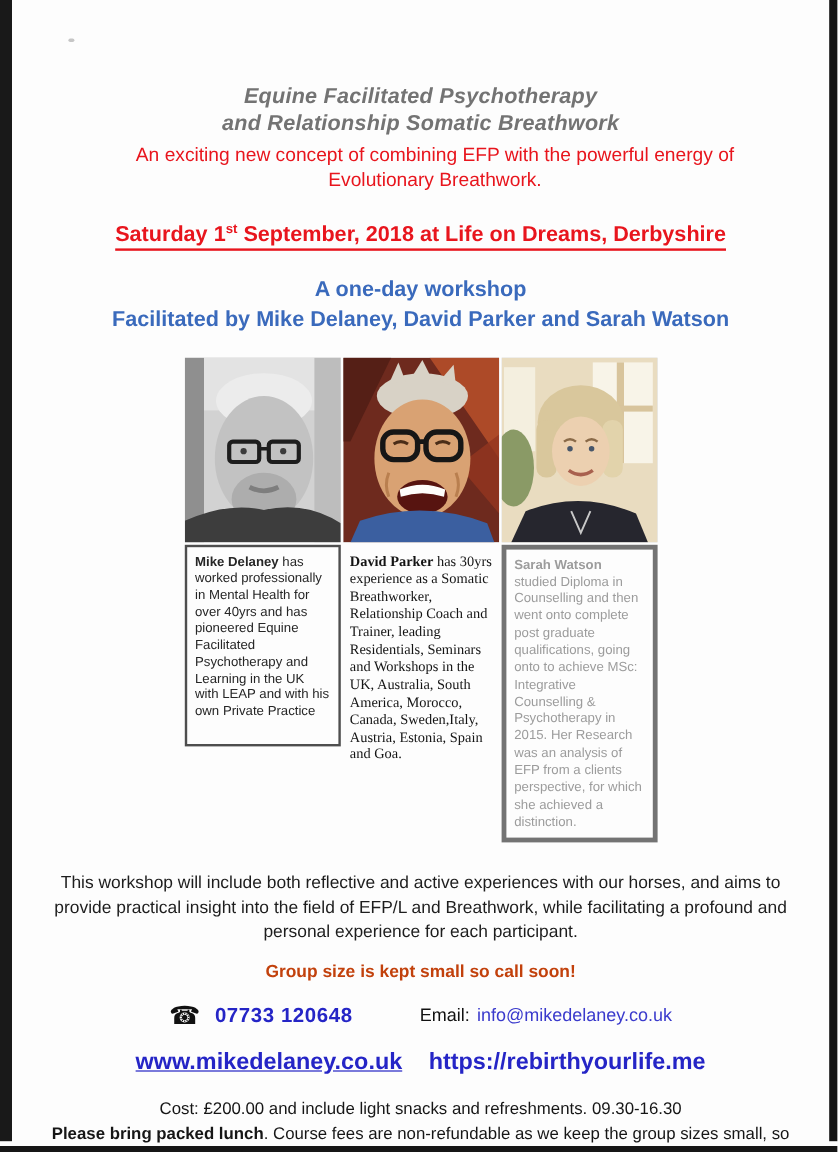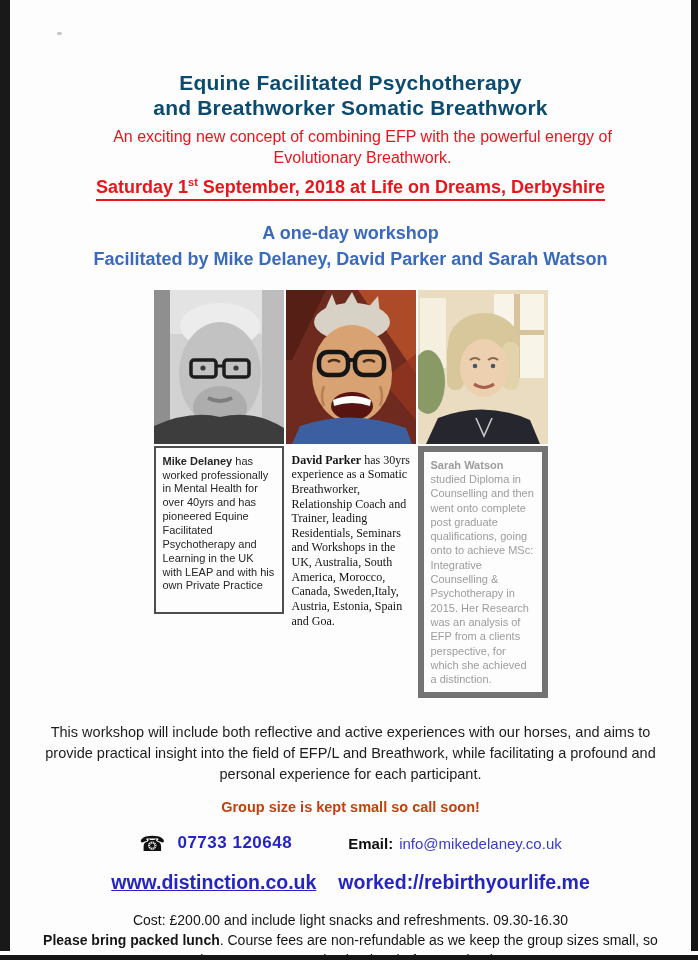--- a/index.html
+++ b/index.html
@@ -8,50 +8,50 @@
     font-family:"Liberation Sans", sans-serif;color:#1b1b1b;
   }
   
   .frame-left{position:absolute;left:0;top:0;width:10px;height:951px;background:#191919;}
   .frame-right{position:absolute;right:0;top:0;width:7px;height:951px;background:#141414;}
   .frame-bottom{position:absolute;left:0;bottom:0;width:698px;height:5px;background:#161616;}
   .smudge{position:absolute;left:57px;top:32px;width:5px;height:3px;background:#c6c6c6;border-radius:2px;}
 
   .content{position:absolute;left:10px;top:0;width:681px;text-align:center;}
 
-  .title{margin:70px auto 0;font-size:21px;font-weight:700;line-height:1.2;color:#0c4a6e;letter-spacing:.2px;}
+  .title{margin:70px auto 0;font-size:18px;font-weight:700;line-height:1.2;color:#737373;letter-spacing:.2px;font-style:italic;}
   .subtitle{margin:7px auto 0;font-size:16px;line-height:1.28;font-weight:400;padding-left:24px;}
 
-  .date-wrap{margin-top:8px;}
+  .date-wrap{margin-top:24px;}
   .date-line{display:inline-block;font-size:18px;font-weight:700;border-bottom:2px solid;padding-bottom:1px;}
   .date-line sup{font-size:11px;}
 
   .blue-heading{margin:20px auto 0;font-size:18px;font-weight:700;line-height:1.4;}
 
   .photos{margin-top:18px;display:flex;justify-content:center;gap:2px;}
   .photo{width:130px;height:154px;overflow:hidden;background:#ddd;}
   .photo svg{display:block;}
 
   .bios{display:flex;justify-content:center;gap:2px;align-items:flex-start;margin-top:2px;}
   .bio{width:130px;box-sizing:border-box;text-align:left;}
   .bio p{margin:0;}
   .bio-mike{border:2px solid #4e4e4e;padding:7px 7px;min-height:168px;font-size:11px;line-height:1.26;color:#262626;}
   .bio-david{padding:7px 4px 0 6px;font-family:"Liberation Serif", serif;font-size:12px;line-height:1.22;color:#141414;}
-  .bio-sarah{border:6px solid #737373;padding:6px 7px;min-height:160px;font-size:11px;line-height:1.3;color:#9c9c9c;}
+  .bio-sarah{border:4px solid #737373;padding:6px 7px;min-height:160px;font-size:11px;line-height:1.3;color:#9c9c9c;}
   .bio-name{font-weight:700;}
 
   .description{width:632px;margin:24px auto 0;font-size:14.5px;line-height:1.42;color:#1d1d1d;}
   .group-note{font-size:14.5px;font-weight:700;color:#c2410c;}
 
   .contact-row{margin-top:18px;display:flex;justify-content:center;align-items:center;gap:56px;}
   .phone-block{display:flex;align-items:center;gap:12px;}
   .phone-icon{font-size:21px;color:#111;line-height:1;}
   .phone-number{font-size:17px;font-weight:700;letter-spacing:.5px;}
   .email-block{font-size:15px;}
-  .email-label{color:#111;font-weight:700;}
+  .email-label{color:#111;font-weight:400;}
   .email-addr{margin-left:6px;margin-top:20px;}
 
   .sites-row{margin-top:17px;display:flex;justify-content:center;align-items:baseline;gap:22px;font-size:19.5px;font-weight:700;}
   .site-underlined{text-decoration:underline;}
 
   .cost-block{margin-top:16px;font-size:14px;line-height:1.45;color:#161616;}
   .cost-line{margin:0 auto;text-align:center;}
   .lunch-line{width:630px;margin:0 auto;}
   .lunch-bold{font-weight:700;}
 </style>
@@ -60,21 +60,21 @@
 
 <div class="frame-left"></div>
 <div class="frame-right"></div>
 <div class="frame-bottom"></div>
 <div class="smudge"></div>
 
 <div class="content">
 
   <h1 class="title">
     <span>Equine Facilitated Psychotherapy</span><br>
-    <span>and Breathworker Somatic Breathwork</span>
+    <span>and Relationship Somatic Breathwork</span>
   </h1>
 
   <p class="subtitle" style="color:#e8151d;">
     <span>An exciting new concept of combining EFP with the powerful energy of</span><br>
     <span>Evolutionary Breathwork.</span>
   </p>
 
   <div class="date-wrap">
     <span class="date-line" style="color:#e8151d;border-color:#e8151d;"><span>Saturday 1</span><sup>st</sup><span> September, 2018 at Life on Dreams, Derbyshire</span></span>
   </div>
@@ -172,22 +172,22 @@
     <div class="phone-block">
       <span class="phone-icon">☎</span>
       <span class="phone-number" style="color:#2525c6;">07733 120648</span>
     </div>
     <div class="email-block">
       <span class="email-label">Email:</span><span class="email-addr" style="color:#3a3acc;">info@mikedelaney.co.uk</span>
     </div>
   </div>
 
   <div class="sites-row" style="color:#2525c6;">
-    <span class="site-underlined">www.distinction.co.uk</span>
-    <span>worked://rebirthyourlife.me</span>
+    <span class="site-underlined">www.mikedelaney.co.uk</span>
+    <span>https://rebirthyourlife.me</span>
   </div>
 
   <div class="cost-block">
     <p class="cost-line">Cost: £200.00 and include light snacks and refreshments. 09.30-16.30</p>
     <p class="lunch-line"><span class="lunch-bold">Please bring packed lunch</span><span>. Course fees are non-refundable as we keep the group sizes small, so be sure you can make the date before you book!</span></p>
   </div>
 
 </div>
 
 </body></html>

